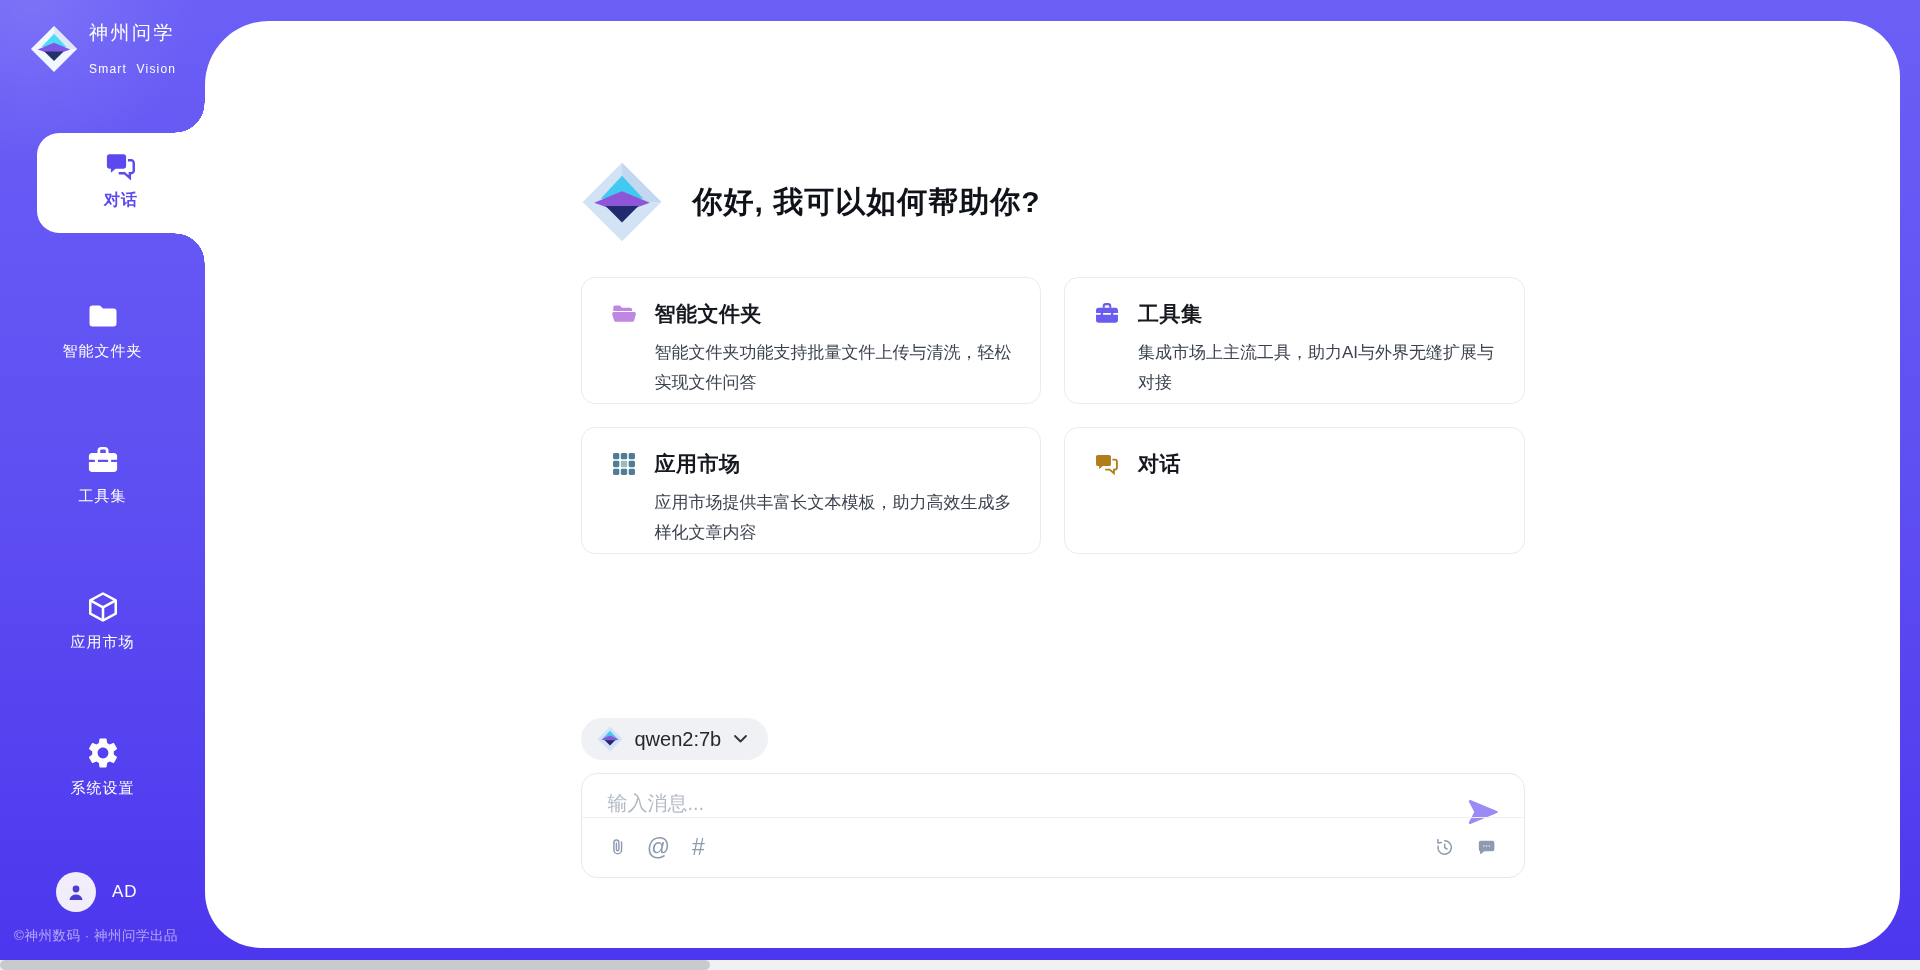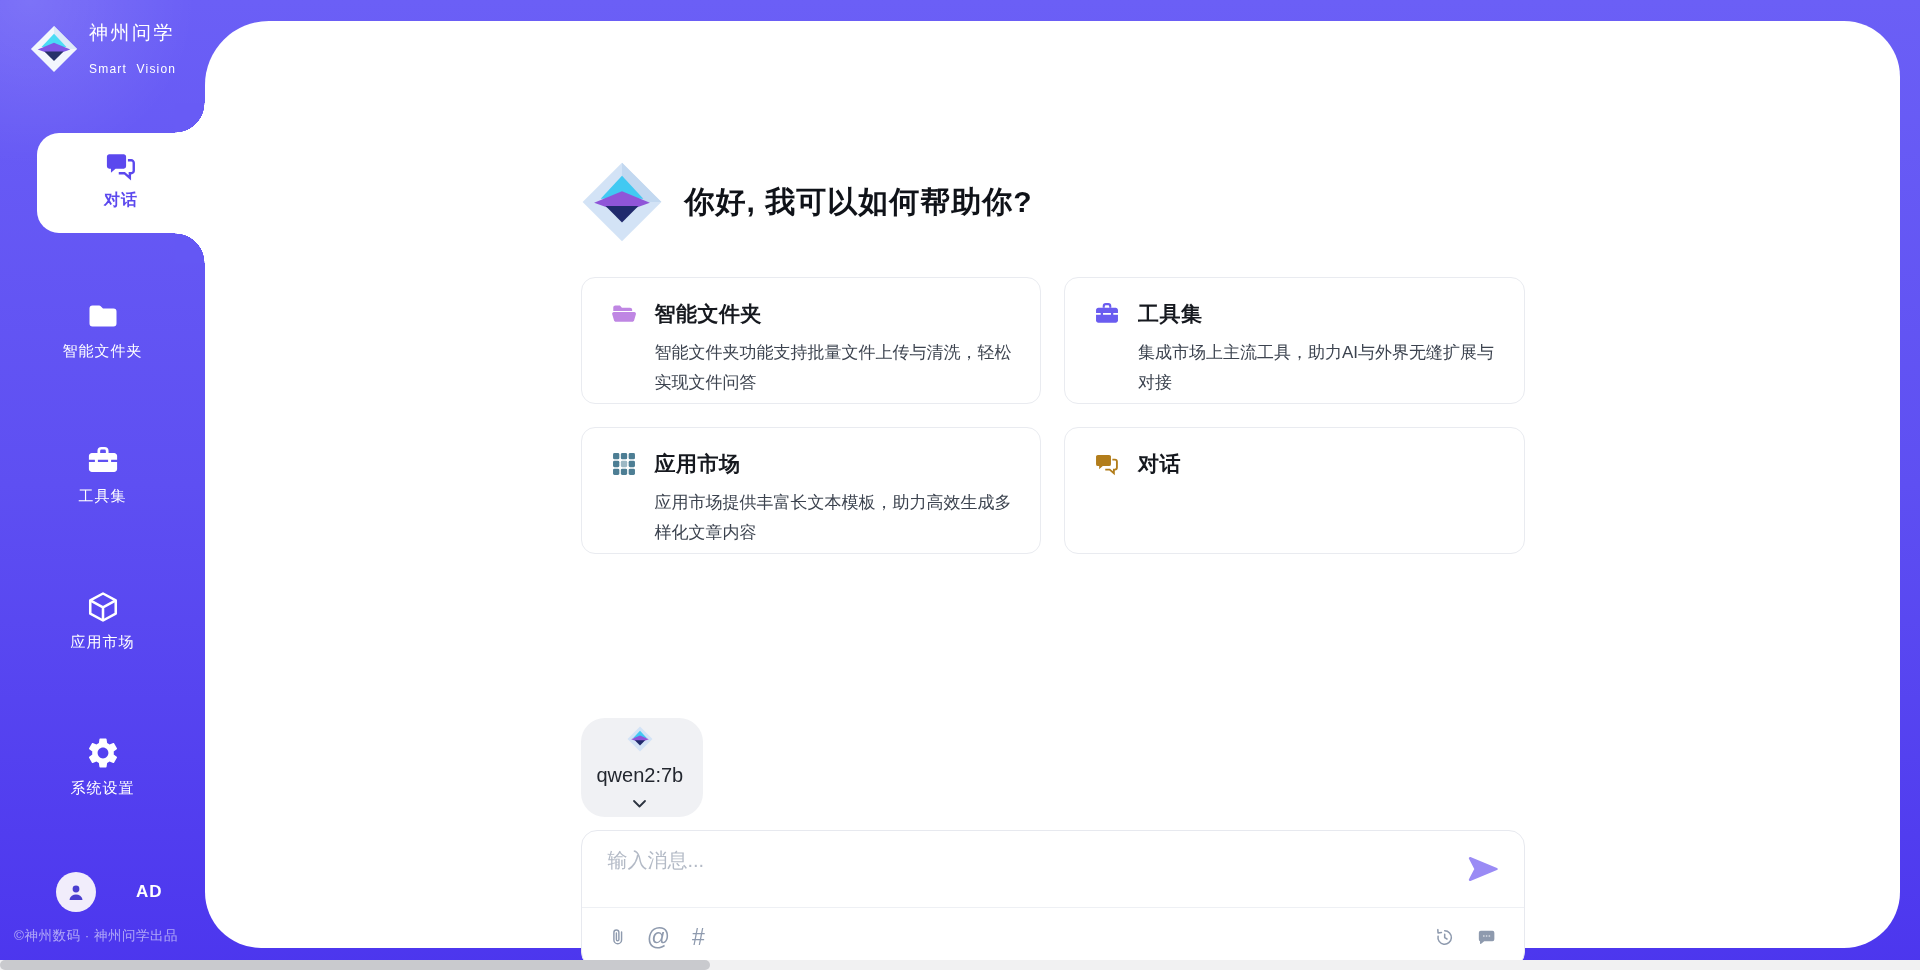--- a/index.html
+++ b/index.html
@@ -30,48 +30,48 @@
     background:radial-gradient(circle 30px at 0 0,#685bf5 0 29.4px,#fff 29.6px);}
   .fillet-bottom{position:absolute;left:175px;top:233px;width:30px;height:30px;
     background:radial-gradient(circle 30px at 0 100%,#6457f4 0 29.4px,#fff 29.6px);}
   .active-tab .tab-inner{width:130px;margin:0 auto;padding-top:15px;color:#5b48ee;}
   .active-tab svg{width:36px;height:36px;display:block;margin:0 auto 6px;}
   .active-tab .nav-label{font-size:16px;font-weight:600;letter-spacing:1px;}
 
   .user-row{position:absolute;left:56px;top:872px;display:flex;align-items:center;gap:16px;cursor:pointer;}
   .avatar{width:40px;height:40px;border-radius:50%;background:#f1edfb;display:flex;align-items:center;justify-content:center;}
   .avatar svg{width:24px;height:24px;}
-  .user-name{color:#fff;font-size:17px;font-weight:700;letter-spacing:1px;margin-left:24px;}
+  .user-name{color:#fff;font-size:17px;font-weight:400;letter-spacing:1px;}
   .copyright{position:absolute;left:14px;top:927px;color:rgba(255,255,255,.55);font-size:13.5px;letter-spacing:.5px;}
 
   
   .panel{position:absolute;left:205px;top:21px;width:1695px;height:927px;background:#fff;
     border-radius:64px 56px 56px 56px;}
   .content{width:944px;margin:0 auto;}
 
   .greeting{display:flex;align-items:center;gap:22px;padding-top:140px;margin-bottom:34px;}
   .greeting-logo{width:82px;height:82px;}
-  .greeting h1{margin:0;font-size:30px;font-weight:700;color:#0f1218;letter-spacing:1px;}
+  .greeting h1{margin:8px;font-size:30px;font-weight:700;color:#0f1218;letter-spacing:1px;}
 
   .cards{display:grid;grid-template-columns:1fr 1fr;gap:23px;}
   .card{box-sizing:border-box;height:127px;background:#fff;border:1px solid #e9ebf0;border-radius:14px;
     padding:22px 28px;cursor:pointer;}
   .card-head{display:flex;align-items:center;gap:17px;margin-bottom:10px;}
   .card-head svg{width:28px;height:28px;flex:0 0 auto;}
   .card-title{font-size:21px;font-weight:700;color:#16191f;letter-spacing:.5px;}
   .card-desc{margin-left:45px;font-size:17px;color:#3c434f;line-height:1.75;}
   .ic-purple{color:#bf86e3}.ic-indigo{color:#6a5cf0}.ic-teal{color:#4d7e94}.ic-gold{color:#b27d1b}
 
   .model-chip{margin-top:164px;display:inline-flex;align-items:center;gap:12px;
-    background:#f0f1f4;border-radius:24px;padding:8px 20px 8px 16px;cursor:pointer;flex-direction:column;}
+    background:#f0f1f4;border-radius:24px;padding:8px 20px 8px 16px;cursor:pointer;}
   .model-chip .chip-logo{width:26px;height:26px;}
   .model-name{font-size:20px;color:#23272f;}
   .model-chip .chev{width:15px;height:10px;}
 
-  .composer{position:relative;box-sizing:border-box;margin-top:13px;height:138px;
+  .composer{position:relative;box-sizing:border-box;margin-top:13px;height:105px;
     border:1.5px solid #e7e9ef;border-radius:16px;background:#fff;}
   .composer textarea{position:absolute;left:24px;top:14px;width:800px;height:52px;border:0;outline:none;
     resize:none;font-family:inherit;font-size:20px;color:#333a45;background:transparent;}
   .composer textarea::placeholder{color:#b3bac6;}
   .send-btn{position:absolute;right:24px;top:24px;width:34px;height:28px;color:#9a8bf5;cursor:pointer;}
   .composer-toolbar{position:absolute;left:0;right:0;bottom:0;height:60px;border-top:1px solid #eef0f4;
     display:flex;align-items:center;padding:0 24px;box-sizing:border-box;color:#8e9aae;}
   .tool{display:flex;align-items:center;justify-content:center;width:26px;height:26px;margin-right:14px;cursor:pointer;}
   .tool svg{width:23px;height:23px;}
   .tool-glyph{font-size:23px;line-height:1;color:#8e9aae;font-weight:400;}

